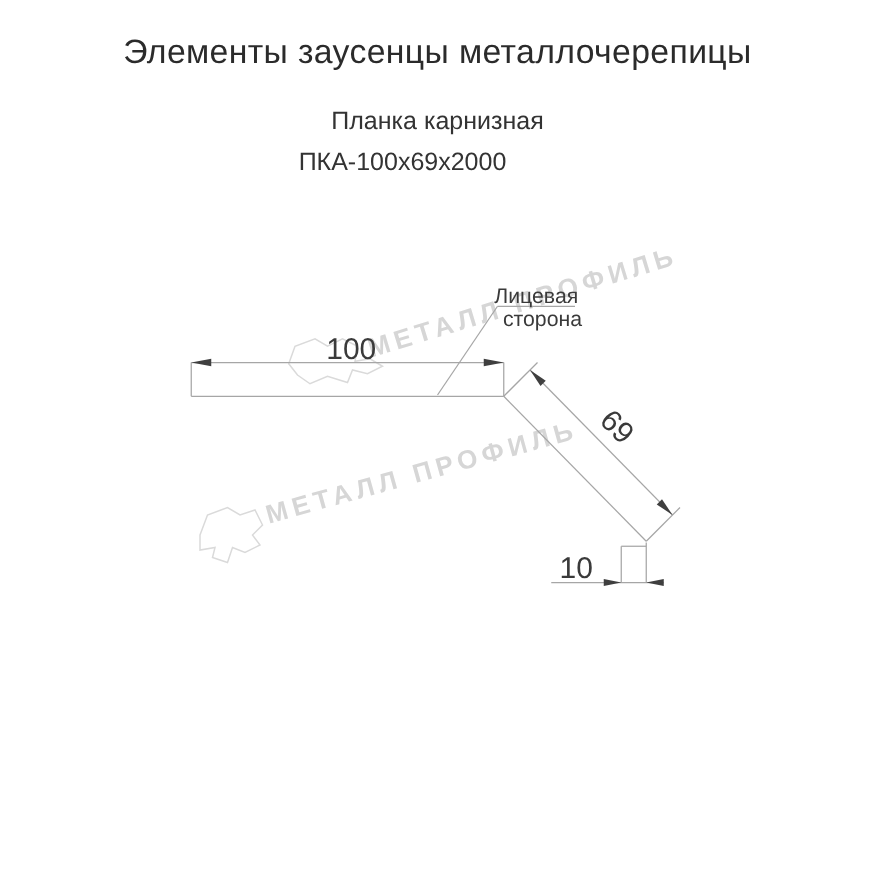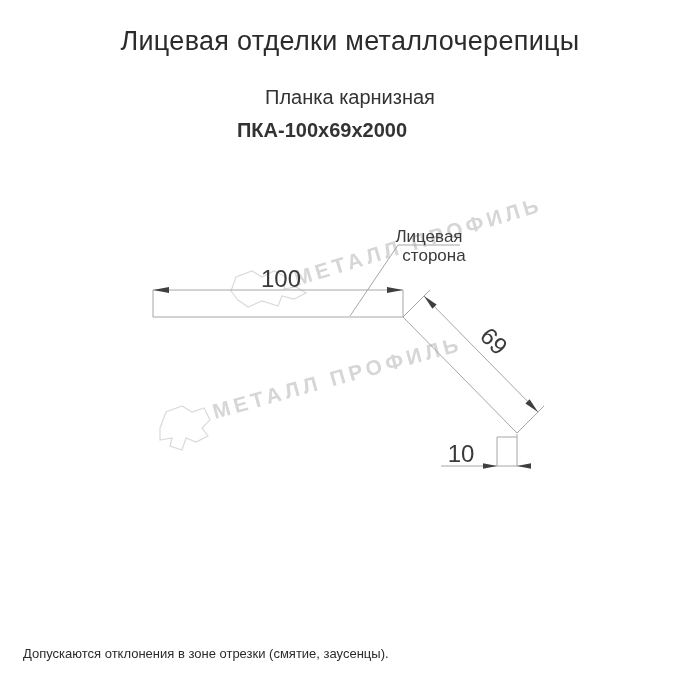--- a/index.html
+++ b/index.html
@@ -21,21 +21,20 @@
     position:absolute;top:86px;left:0;width:700px;
     text-align:center;
     font-size:20px;color:#333333;
     white-space:nowrap;
   }
   .model{
     position:absolute;top:119px;left:0;width:644px;
     text-align:center;
     font-size:20px;color:#333333;
     white-space:nowrap;
-    font-weight:bold;
   }
   .drawing{
     position:absolute;left:0;top:0;width:700px;height:700px;
   }
   .footer{
     position:absolute;left:23px;top:645px;
     font-size:13px;color:#2b2b2b;line-height:17px;
     white-space:nowrap;
   }
   .dim-text{font-size:24px;fill:#3a3a3a;font-family:"Liberation Sans",sans-serif;}
@@ -43,21 +42,21 @@
   .wm-text{font-size:21px;font-weight:bold;fill:#d6d6d6;letter-spacing:4px;font-family:"Liberation Sans",sans-serif;}
   .thin{stroke:#a6a6a6;stroke-width:1;fill:none;}
   .wm-line{stroke:#dadada;stroke-width:1.2;fill:none;}
   .arrow{fill:#3f3f3f;stroke:none;}
 </style>
 </head>
 <body>
 
 <div class="page">
 
-  <div class="title">Лицевая отделки металлочерепицы</div>
+  <div class="title">Элементы заусенцы металлочерепицы</div>
   <div class="subtitle">Планка карнизная</div>
   <div class="model">ПКА-100х69х2000</div>
 
   <svg class="drawing" viewBox="0 0 700 700" xmlns="http://www.w3.org/2000/svg">
 
     <g>
       <path class="wm-line" d="M231,291 L236,277 L252,271 L262,277 L274,271 L286,277 L284,289 L296,287 L306,293 L294,299 L282,296 L278,306 L262,301 L248,307 L238,300 Z"></path>
       <text class="wm-text" transform="translate(297,286) rotate(-17)">МЕТАЛЛ ПРОФИЛЬ</text>
     </g>
     <g>
@@ -100,16 +99,15 @@
 
     <g>
       <line class="thin" x1="398" y1="245" x2="350" y2="316"></line>
       <line class="thin" x1="398" y1="245" x2="460" y2="245"></line>
       <text class="lbl-text" x="429" y="242" text-anchor="middle">Лицевая</text>
       <text class="lbl-text" x="434" y="261" text-anchor="middle">сторона</text>
     </g>
   </svg>
 
   <div class="footer">
-    <div>Допускаются отклонения в зоне отрезки (смятие, заусенцы).</div>
   </div>
 
 </div>
 
 </body></html>

